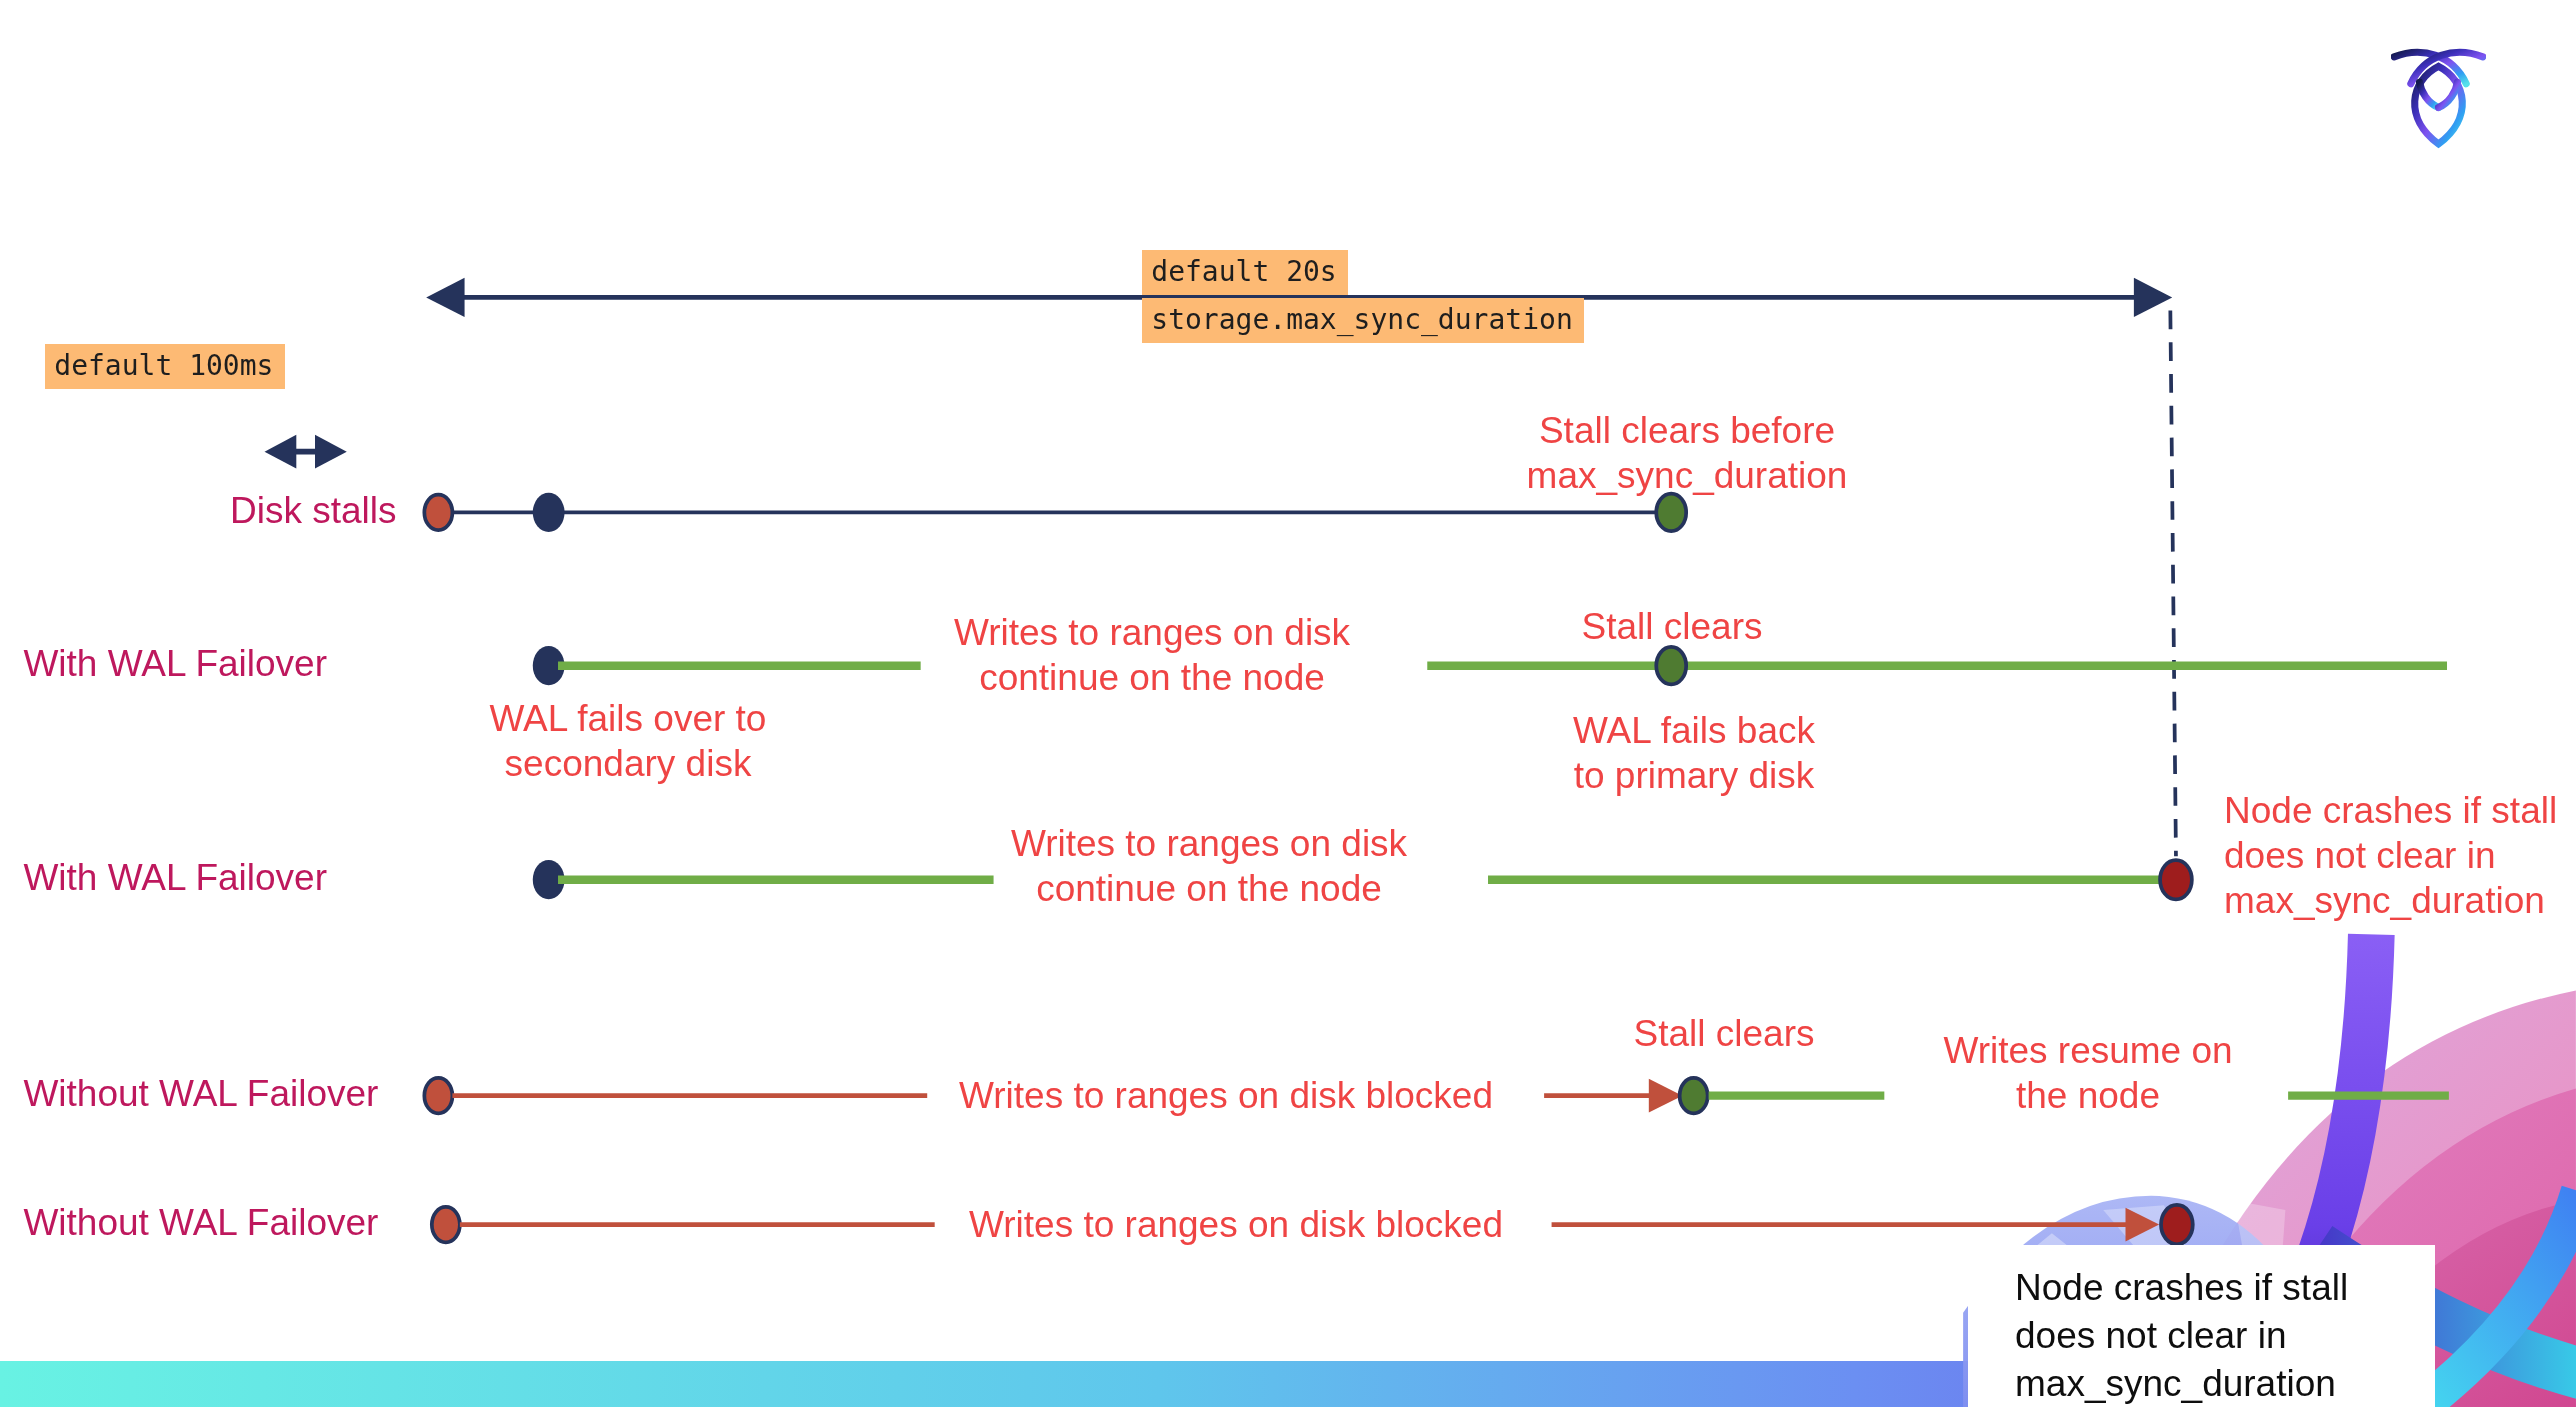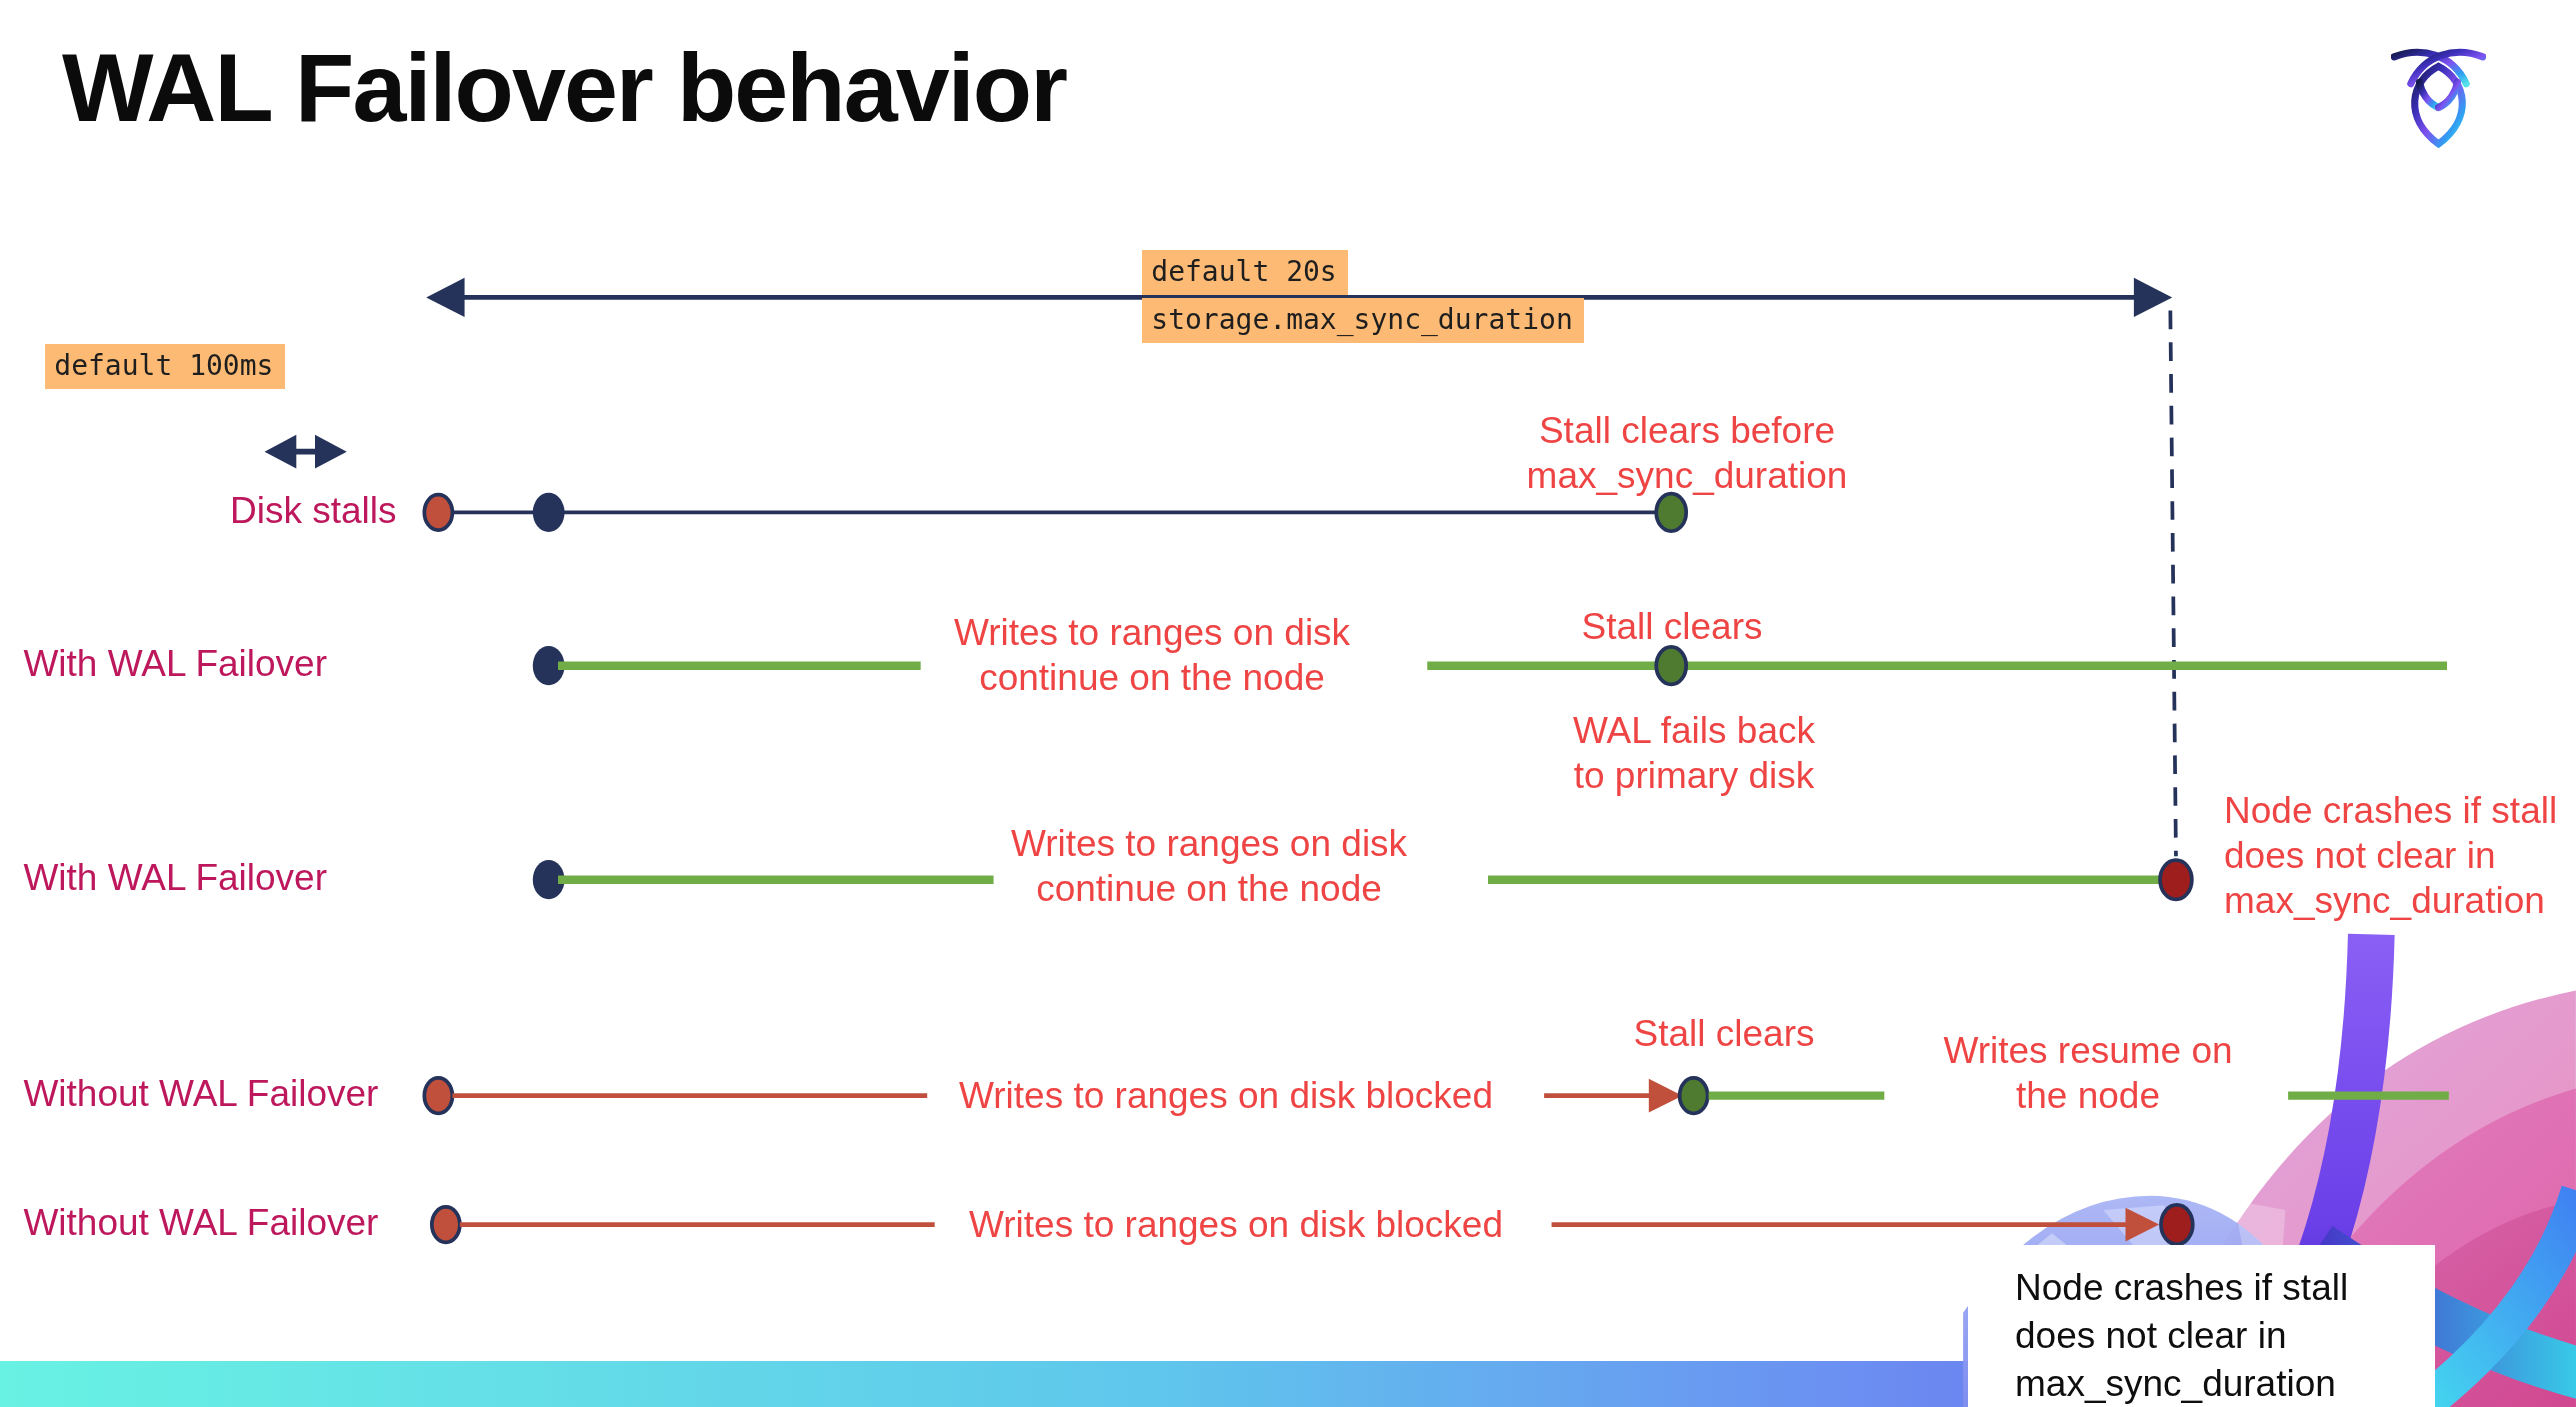--- a/index.html
+++ b/index.html
@@ -136,21 +136,20 @@
 
     <g>
       <ellipse cx="477" cy="1310" rx="15" ry="19" fill="#c0503c" stroke="#25335b" stroke-width="4"></ellipse>
       <line x1="492" y1="1310" x2="1000" y2="1310" stroke="#c0503c" stroke-width="5"></line>
       <line x1="1660" y1="1310" x2="2282" y2="1310" stroke="#c0503c" stroke-width="5"></line>
       <polygon points="2310,1310 2274,1292 2274,1328" fill="#c0503c"></polygon>
       <ellipse cx="2329" cy="1310" rx="17" ry="21" fill="#9e1d1d" stroke="#25335b" stroke-width="4"></ellipse>
     </g>
   </svg>
 
-  <div class="title">WAL Failover behavior</div>
 
   <svg class="logo" viewBox="0 0 120 140">
     <defs>
       <linearGradient id="lg" x1="0" y1="0" x2="1" y2="1">
         <stop offset="0" stop-color="#141a4d"></stop>
           <stop offset="0.3" stop-color="#3b2fb8"></stop>
         <stop offset="0.55" stop-color="#7e52f0"></stop>
           <stop offset="0.8" stop-color="#2f9ff2"></stop>
         <stop offset="1" stop-color="#55e0ea"></stop>
       </linearGradient>
@@ -174,20 +173,22 @@
   </div>
 
   <div class="row-label" style="left:230px; top:490px;">Disk stalls</div>
   <div class="row-label" style="left:23.4px; top:643px;">With WAL Failover</div>
   <div class="row-label" style="left:23.4px; top:857px;">With WAL Failover</div>
   <div class="row-label" style="left:23.4px; top:1073px;">Without WAL Failover</div>
   <div class="row-label" style="left:23.4px; top:1202px;">Without WAL Failover</div>
 
   <div class="ann center" style="left:1687px; top:408px;">Stall clears before
 max_sync_duration</div>
+  <div class="ann center" style="left:628px; top:696px;">WAL fails over to
+secondary disk</div>
   <div class="ann center" style="left:1152px; top:610px;">Writes to ranges on disk
 continue on the node</div>
   <div class="ann center" style="left:1672px; top:604px;">Stall clears</div>
   <div class="ann center" style="left:1694px; top:708px;">WAL fails  back
 to primary disk</div>
   <div class="ann center" style="left:1209px; top:821px;">Writes to ranges on disk
 continue on the node</div>
   <div class="ann" style="left:2224px; top:788px;">Node crashes if stall
 does not clear in
 max_sync_duration</div>

